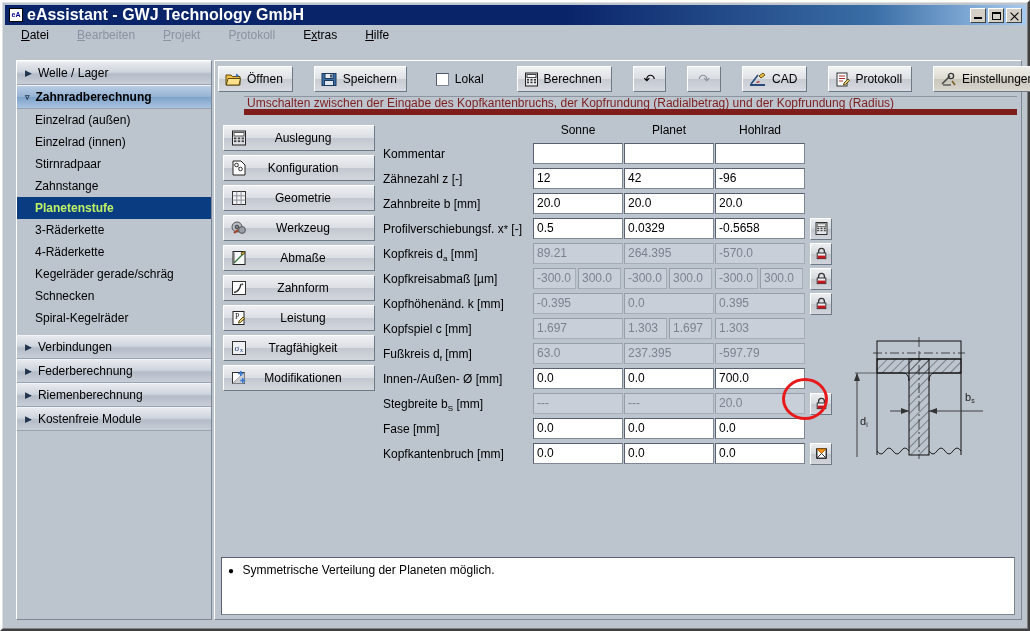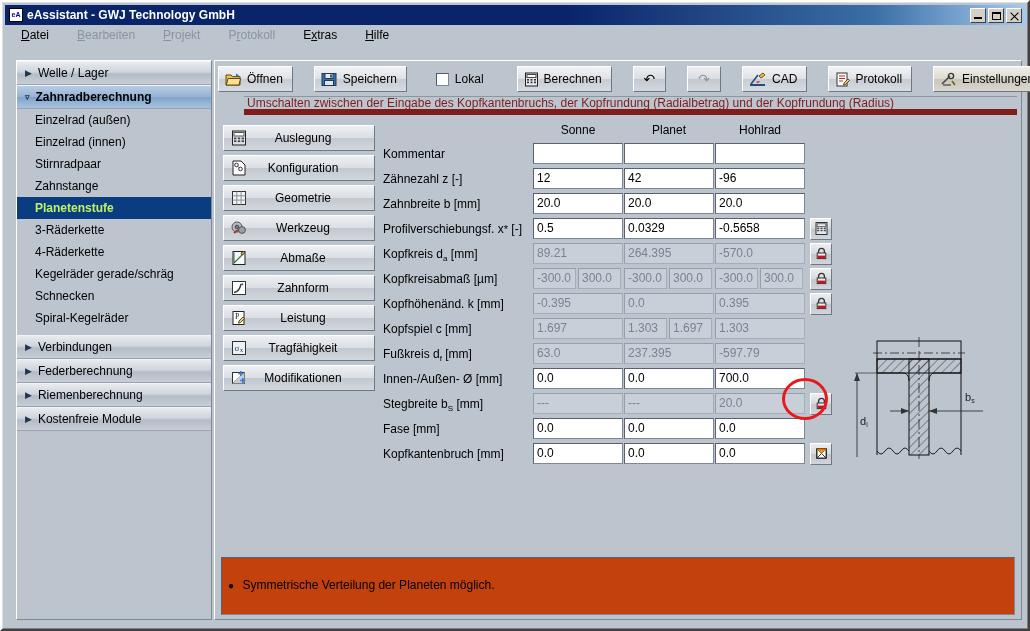--- a/index.html
+++ b/index.html
@@ -29,21 +29,21 @@
   .titlebar {
     position:absolute; left:3px; top:3px; width:1021px; height:20px;
     background:linear-gradient(to right,#0a246a 0%,#0a246a 55%,#3a6ea5 85%,#a6caf0 100%);
     display:flex; align-items:center; padding:0 2px;
   }
   .title-ico {
     width:14px; height:14px; margin:0 4px 0 2px; background:#fff;
     border:1px solid #000; font-size:7px; line-height:12px;
     text-align:center; color:#00008b; font-weight:bold; overflow:hidden;
   }
-  .title-txt { color:#fff; font-weight:bold; font-size:12px; letter-spacing:0; flex:1; }
+  .title-txt { color:#fff; font-weight:bold; font-size:16px; letter-spacing:0; flex:1; }
   .win-btns { display:flex; gap:2px; margin-right:2px; }
   .win-btn {
     width:16px; height:15px; background:#d4d0c8;
     border:1px solid #fff; border-right-color:#404040; border-bottom-color:#404040;
     position:relative;
   }
   .win-btn i { position:absolute; display:block; background:#000; }
   .wb-min i { left:3px; bottom:3px; width:8px; height:2px; }
   .wb-max i { left:3px; top:3px; width:9px; height:8px; background:none; border:1px solid #000; border-top-width:2px; }
   .wb-cls i { left:7px; top:2px; width:1px; height:11px; }
@@ -151,23 +151,23 @@
 
   
   .annot {
     position:absolute; left:567px; top:317px; width:46px; height:42px;
     border:3px solid #e8191b; border-radius:50%; pointer-events:none;
   }
 
   
   .msgbox {
     position:absolute; left:6px; top:496px; right:6px; height:58px;
-    background:#c2410c; border:1px solid #7e8794;
+    background:#ffffff; border:1px solid #7e8794;
     border-top-color:#596070; border-left-color:#596070;
-    padding:20px 6px; font-size:12px;
+    padding:5px 6px; font-size:12px;
   }
   .msgbox .bullet { margin-right:5px; font-size:10px; }
 </style>
 </head>
 <body>
 
 <div id="app">
  <div class="win-frame">
   <div class="win-frame-in"></div>
 

